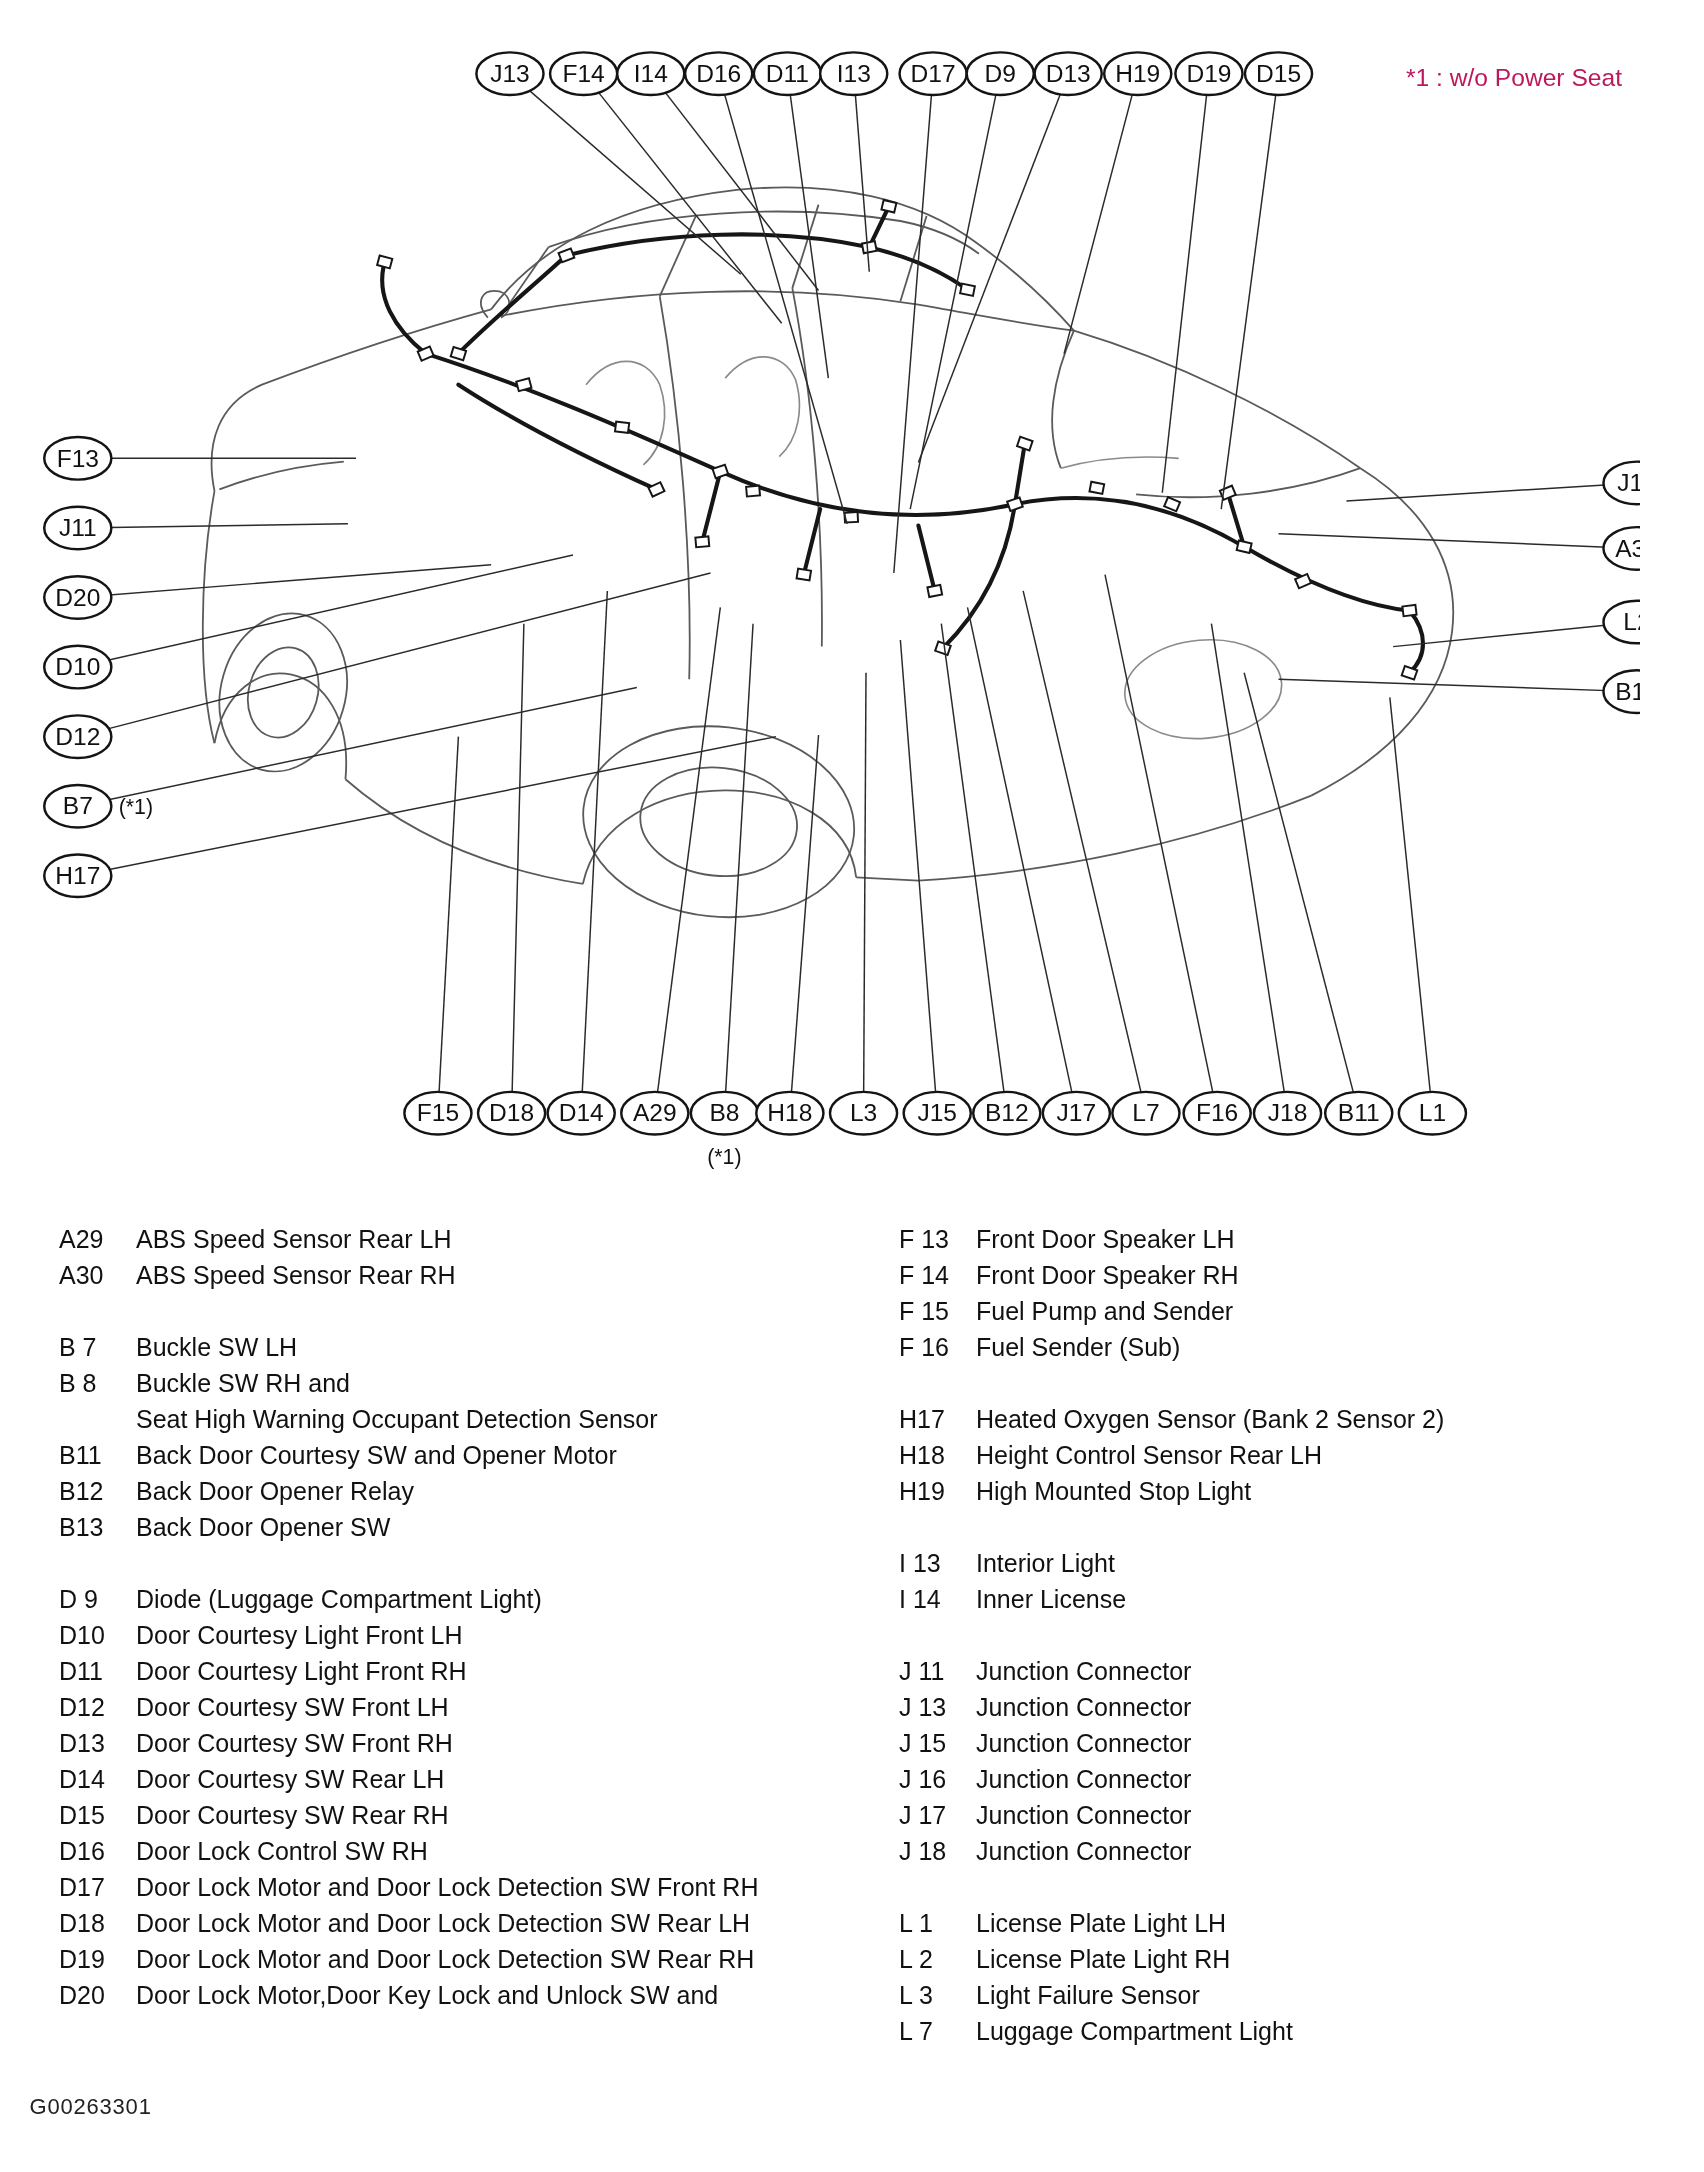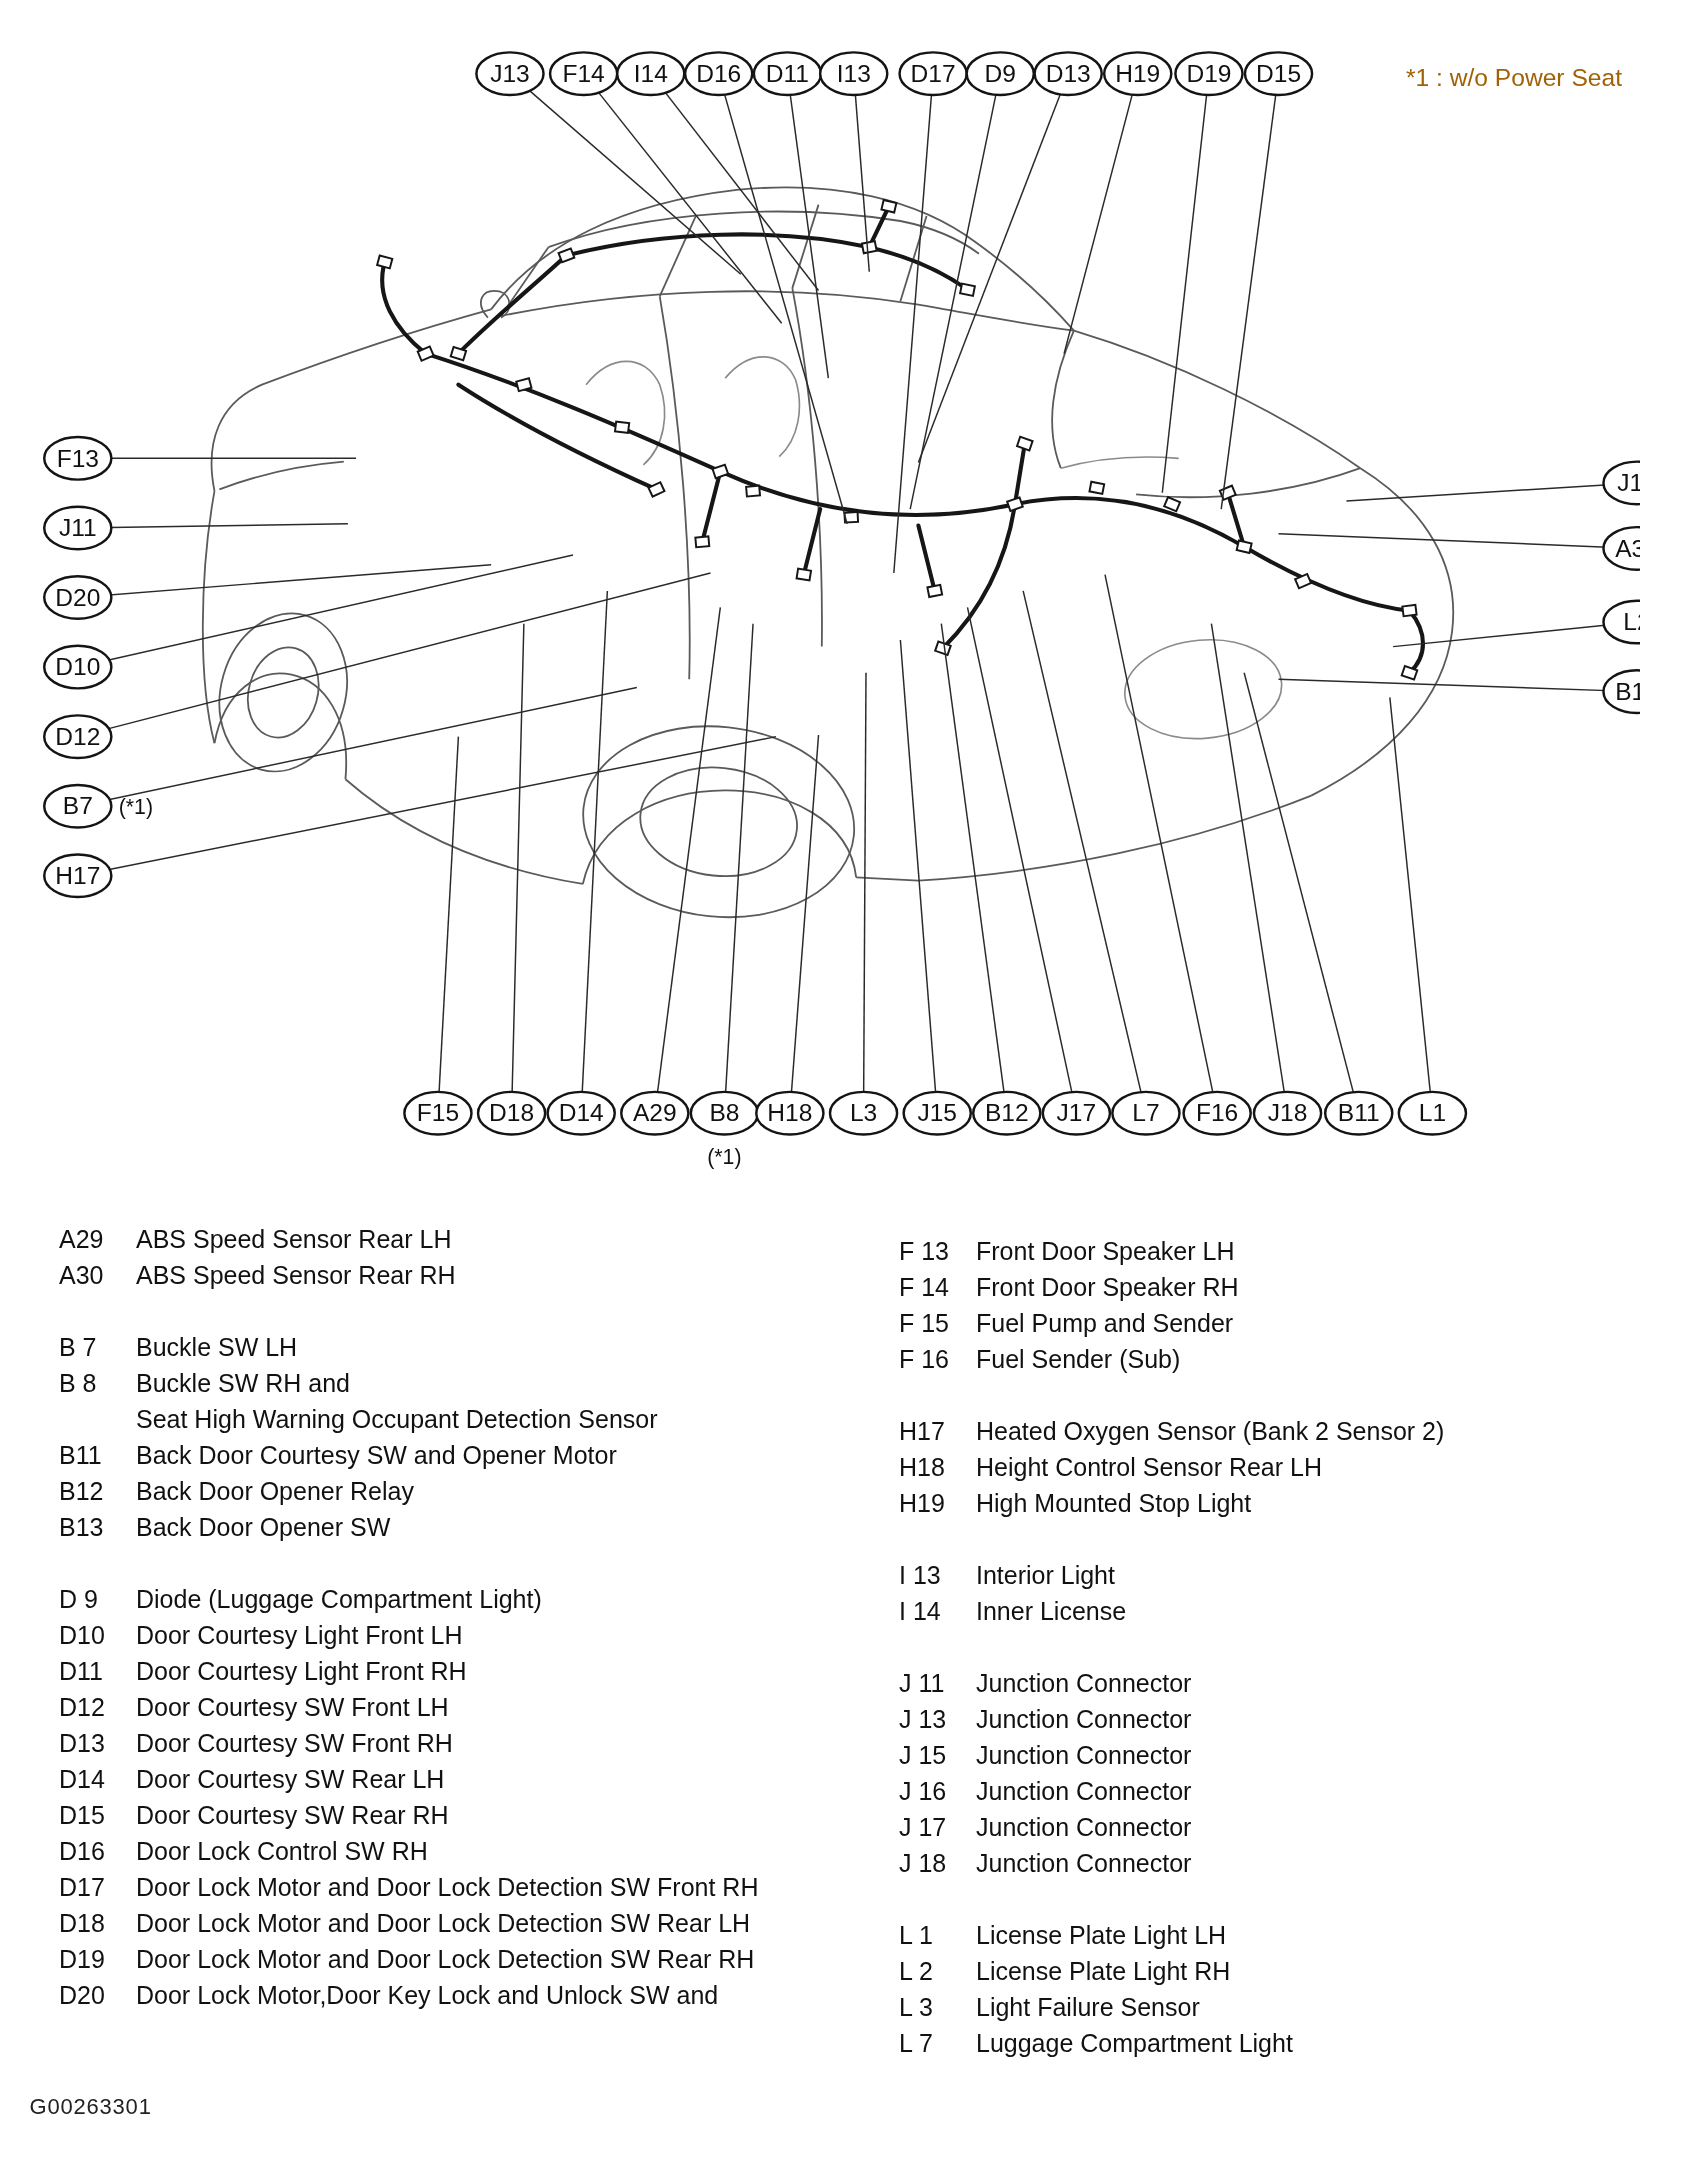--- a/index.html
+++ b/index.html
@@ -1,22 +1,22 @@
 <!DOCTYPE html>
 <html style="font-size:13px"><head>
 <meta charset="utf-8">
 <style>
   html,body{margin:0;padding:0;background:#ffffff;}
   #page{position:relative;width:1640px;height:2172px;background:#fff;
         font-family:"Liberation Sans",sans-serif;color:#111;overflow:hidden;}
   #diagram-svg{position:absolute;left:0;top:0;display:block;}
   #diagram-svg text{font-family:"Liberation Sans",sans-serif;}
-  .note{position:absolute;top:64px;right:18px;font-size:24.6px;color:#a16207;}
+  .note{position:absolute;top:64px;right:18px;font-size:24.6px;color:#be185d;}
   #legend-left{position:absolute;left:59px;top:1221px;width:835px;}
-  #legend-right{position:absolute;left:899px;top:1221px;width:790px;margin-top:12px;}
+  #legend-right{position:absolute;left:899px;top:1221px;width:790px;}
   .legend-group{margin-bottom:36px;}
   .legend-row{display:flex;font-size:25px;line-height:36px;color:#111;}
   .legend-code{flex:0 0 77px;white-space:pre;}
   .legend-desc{flex:1;}
   .footer-code{position:absolute;left:29.5px;bottom:52px;font-size:22px;color:#222;letter-spacing:0.8px;}
 </style>
 </head>
 <body>
 
 <div id="page">

